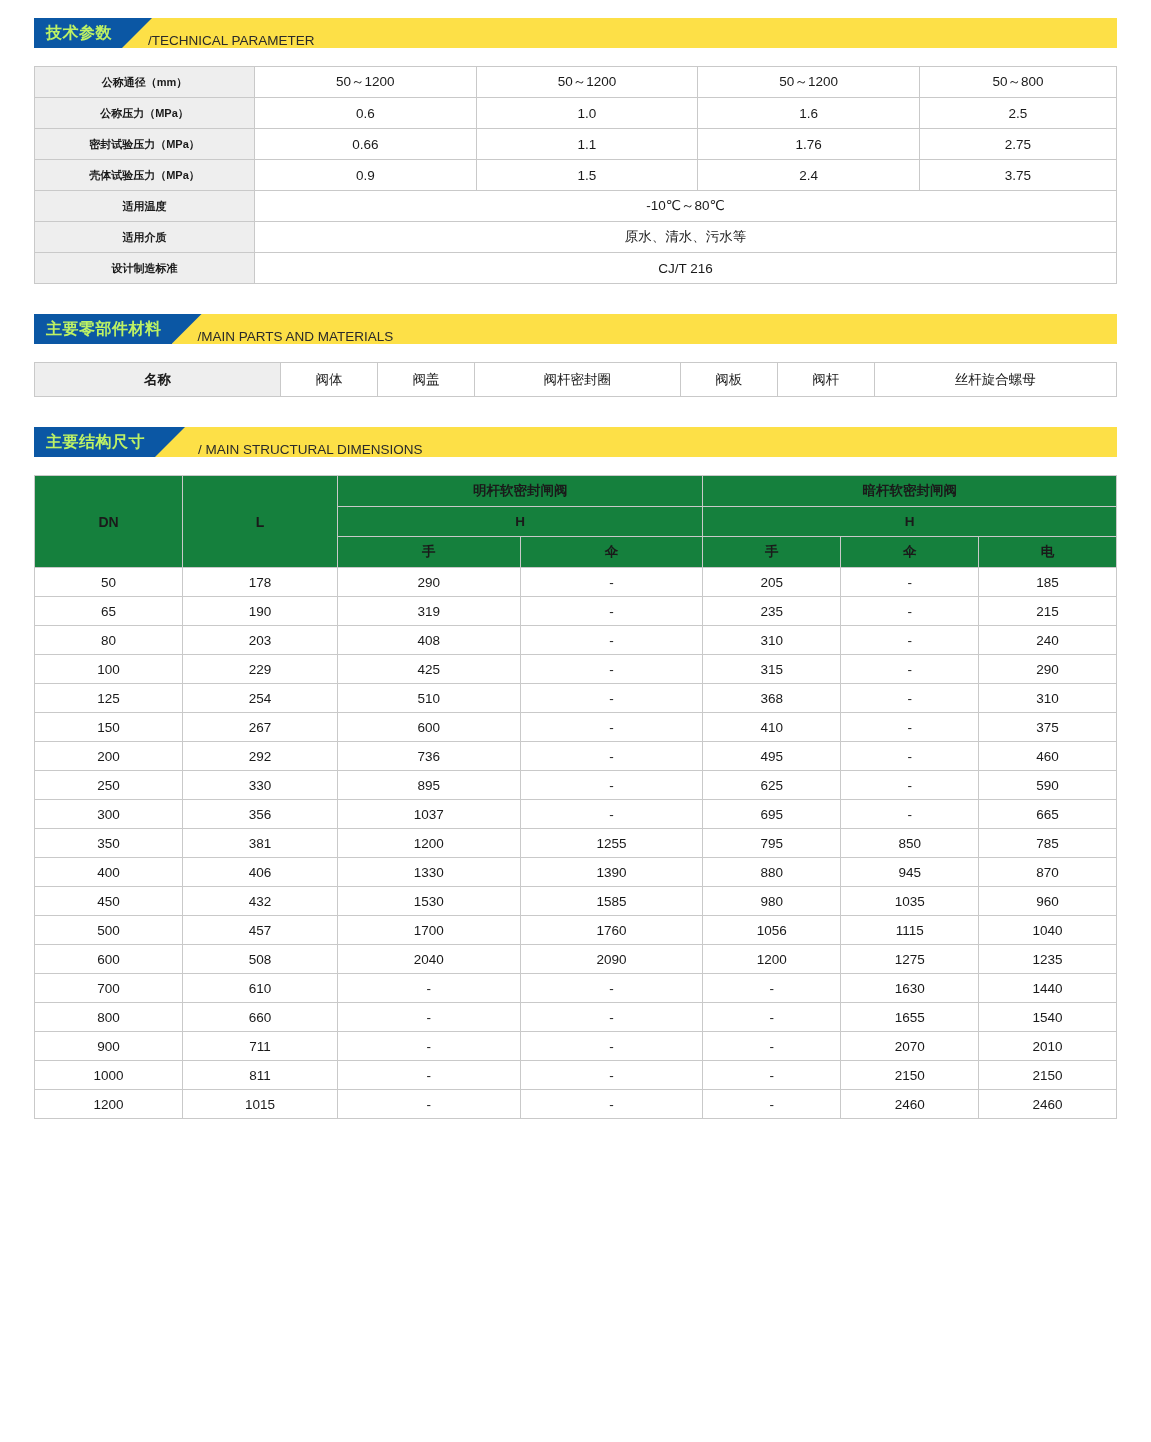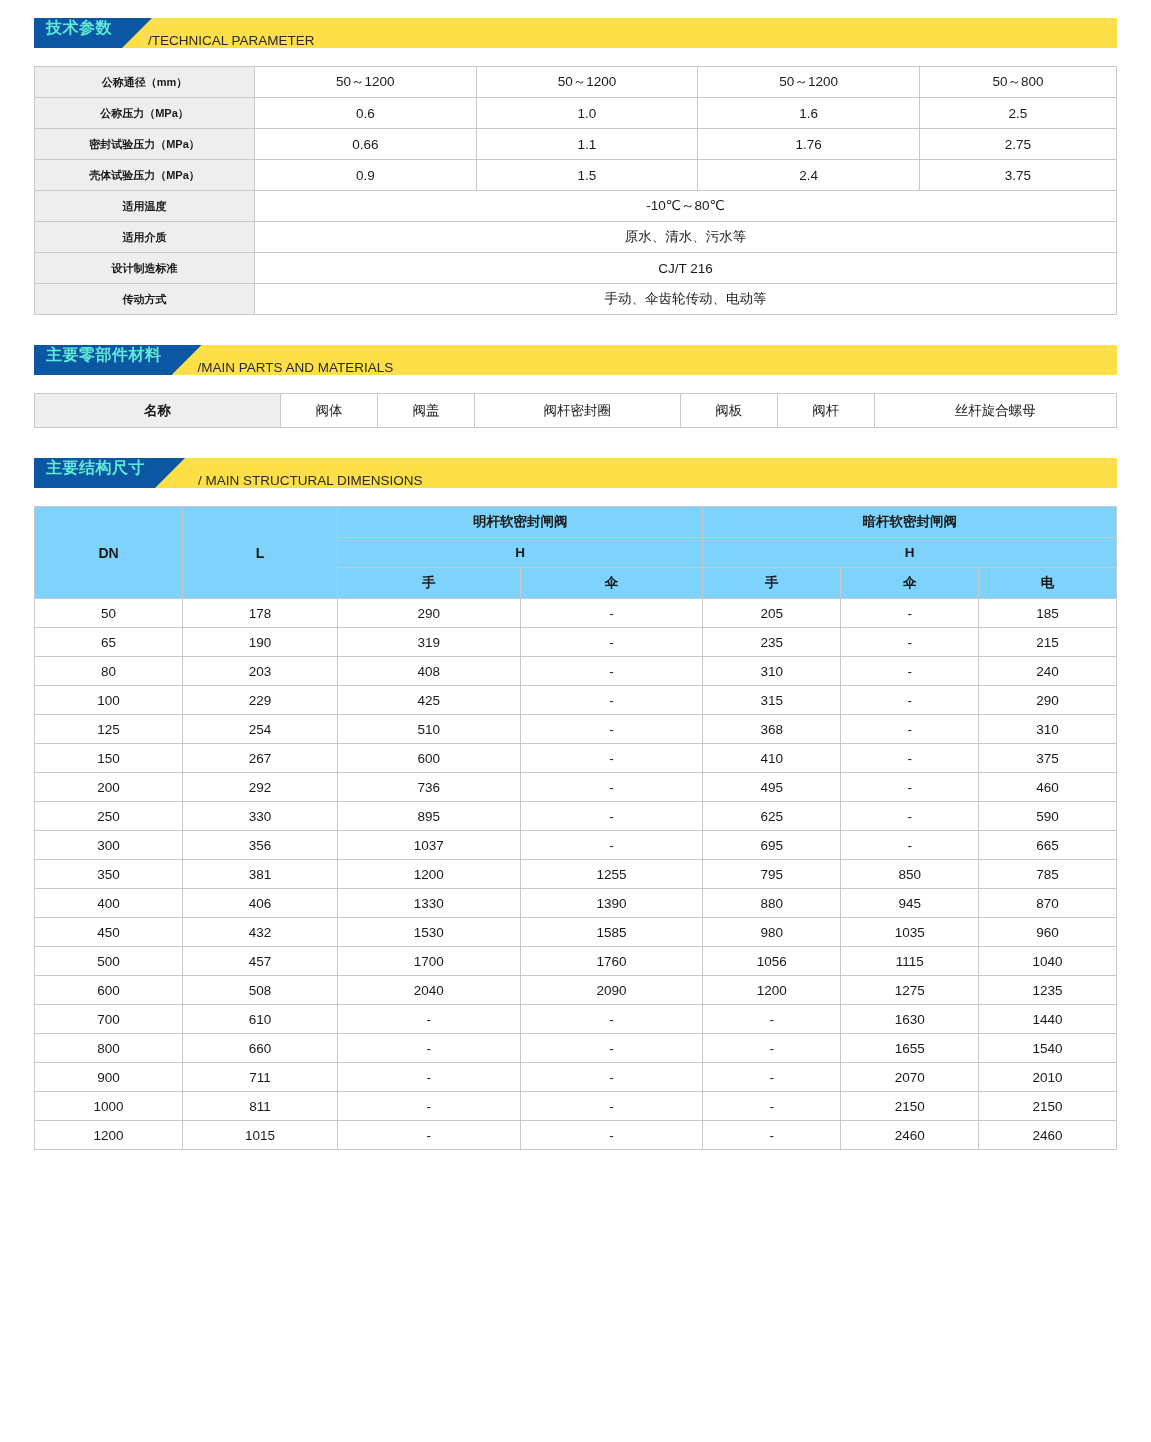--- a/index.html
+++ b/index.html
@@ -23,22 +23,23 @@
   
   .section-head {
     position: relative;
     height: 30px;
     margin-bottom: 18px;
     display: flex;
     align-items: stretch;
   }
   .section-head .bluebar {
     background: #0b57a4;
-    color: #5eead4;
+    color: #bef264;
     display: flex;
+    align-items: center;
     padding: 0 10px 0 12px;
     font-size: 16px;
     font-weight: bold;
     letter-spacing: .5px;
     white-space: nowrap;
   }
   .section-head .bluebar .cn { font-size: 16px; }
   .section-head .greybar {
     background: #fde047;
     flex: 1;
@@ -90,21 +91,21 @@
   .tbl-parts td.label {
     background: #eeeeee;
     font-weight: bold;
     width: 246px;
   }
   .tbl-parts td { height: 34px; }
   .tbl-parts tr.row-mat td { height: 52px; line-height: 1.35; }
 
   .tbl-dim { font-size: 13.5px; }
   .tbl-dim th {
-    background: #7dd3fc;
+    background: #15803d;
     font-weight: bold;
     height: 30px;
   }
   .tbl-dim td { height: 29px; }
   .tbl-dim th.dn, .tbl-dim th.l { font-size: 14px; }
   .spacer-28 { height: 30px; }
 </style>
 </head>
 <body>
 
@@ -154,24 +155,20 @@
         <td class="label">适用温度</td>
         <td colspan="4">-10℃～80℃</td>
       </tr>
       <tr>
         <td class="label">适用介质</td>
         <td colspan="4">原水、清水、污水等</td>
       </tr>
       <tr>
         <td class="label">设计制造标准</td>
         <td colspan="4">CJ/T 216</td>
-      </tr>
-      <tr>
-        <td class="label">传动方式</td>
-        <td colspan="4">手动、伞齿轮传动、电动等</td>
       </tr>
     </tbody>
   </table>
 
   <div class="spacer-28"></div>
 
   <div class="section-head">
     <div class="bluebar">
       <span class="cn">主要零部件材料</span>
     </div>

